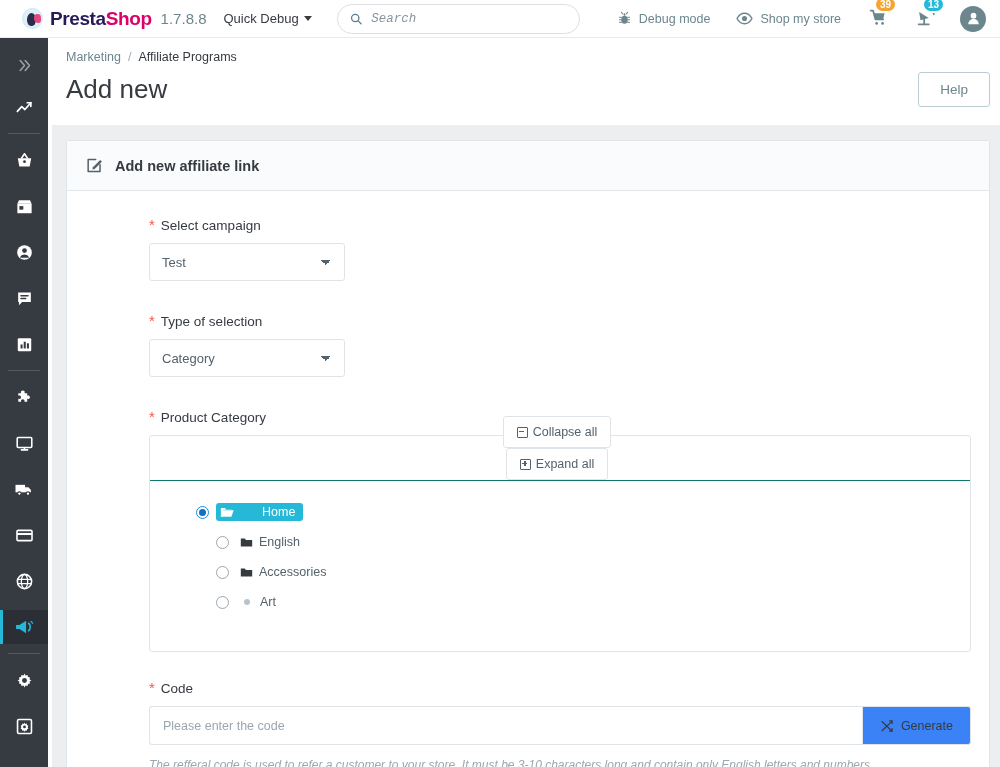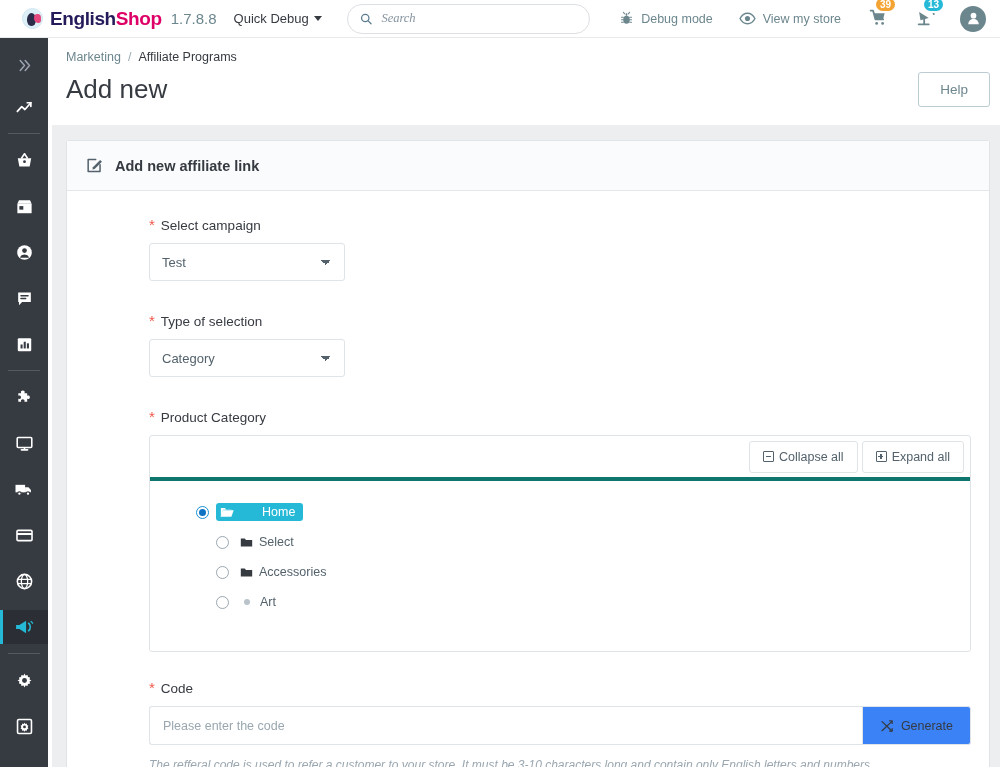--- a/index.html
+++ b/index.html
@@ -49,21 +49,21 @@
     border-right: 4px solid transparent; border-top: 5px solid #363a41;
   }
   .searchbox {
     margin-left: 25px; width: 243px; height: 30px;
     border: 1px solid #dcdfe4; border-radius: 15px;
     display: flex; align-items: center; padding: 0 12px; gap: 9px;
     background: #fff;
   }
   .searchbox input {
     border: none; outline: none; font-size: 12.5px;
-    font-family: Liberation Serif, serif;
+    font-family: Liberation Mono, monospace;
     font-style: italic; color: #6b7b85; width: 100%; background: transparent;
   }
   .searchbox input::placeholder { color: #8694a0; font-style: italic; }
   .top-right {
     margin-left: auto; display: flex; align-items: center;
     gap: 0px; padding-right: 14px;
   }
   .top-link {
     display: flex; align-items: center; gap: 7px;
     font-size: 12.5px; color: #6c868e; cursor: pointer; padding: 0 13px;
@@ -174,23 +174,24 @@
 
   .spacer-30 { height: 28px; }
   .spacer-34 { height: 32px; }
 
   
   .tree-wrap {
     border: 1px solid #dfe4e8; border-radius: 3px; background: #fff;
     margin-top: 2px;
   }
   .tree-toolbar {
-    height: 45px; border-bottom: 4px solid #0f766e;
+    height: 45px; border-bottom: 1px solid #0f766e;
     display: flex; align-items: center; justify-content: flex-end;
     padding-right: 2px;
+    flex-direction: column;
   }
   .tb-btn {
     border: 1px solid #dfe4e8; background: #fff; color: #53626c;
     font-size: 12.5px; padding: 8px 13px; cursor: pointer;
     display: flex; align-items: center; gap: 5px;
     border-radius: 3px; margin-right: 4px;
     font-family: "Liberation Sans", sans-serif;
   }
   .sq-icon {
     width: 11px; height: 11px; border: 1.4px solid #53626c;
@@ -253,21 +254,21 @@
     line-height: 1.55; margin-top: 11px;
   }
 </style>
 </head>
 <body>
 
 <div class="topbar">
   <div class="logo-wrap">
     <div class="ps-bug"></div>
     <div class="ps-name">
-      <span class="ps-presta">English</span><span class="ps-shop">Shop</span>
+      <span class="ps-presta">Presta</span><span class="ps-shop">Shop</span>
     </div>
   </div>
   <span class="ps-version">1.7.8.8</span>
 
   <div class="quick-access">
     <span>Quick Debug</span>
     <span class="caret-dn"></span>
   </div>
 
   <div class="searchbox">
@@ -287,21 +288,21 @@
         <path d="M9 4.5 L7 2 M15 4.5 L17 2" stroke="#6c868e" stroke-width="1.7" stroke-linecap="round"></path>
       </svg>
       <span>Debug mode</span>
     </div>
 
     <div class="top-link">
       <svg width="17" height="17" viewBox="0 0 24 24">
         <path d="M1.5 12C4 7 8 4.5 12 4.5S20 7 22.5 12C20 17 16 19.5 12 19.5S4 17 1.5 12Z" fill="none" stroke="#6c868e" stroke-width="2"></path>
         <circle cx="12" cy="12" r="3.6" fill="#6c868e"></circle>
       </svg>
-      <span>View my store</span>
+      <span>Shop my store</span>
     </div>
 
     <div class="badge-icon">
       <svg width="22" height="22" viewBox="0 0 24 24">
         <path d="M4 5h2.6l2.6 9.5h8.4" fill="none" stroke="#6c868e" stroke-width="2" stroke-linecap="round" stroke-linejoin="round"></path>
         <path d="M7.2 8h12l-1.6 6.5H9" fill="#6c868e"></path>
         <circle cx="10.5" cy="19" r="1.5" fill="#6c868e"></circle>
         <circle cx="17" cy="19" r="1.5" fill="#6c868e"></circle>
       </svg>
       <span class="badge badge-orange">39</span>
@@ -533,21 +534,21 @@
                   <span>Home</span>
                 </span>
               </div>
 
               <div class="tnode child">
                 <span class="radio"></span>
                 <span class="tlabel">
                   <svg width="13" height="11" viewBox="0 0 24 20">
                     <path d="M1.5 17.5V2.5h7.2l2.4 2.8h11.4v12.2Z" fill="#363a41"></path>
                   </svg>
-                  <span>Select</span>
+                  <span>English</span>
                 </span>
               </div>
 
               <div class="tnode child">
                 <span class="radio"></span>
                 <span class="tlabel">
                   <svg width="13" height="11" viewBox="0 0 24 20">
                     <path d="M1.5 17.5V2.5h7.2l2.4 2.8h11.4v12.2Z" fill="#363a41"></path>
                   </svg>
                   <span>Accessories</span>

